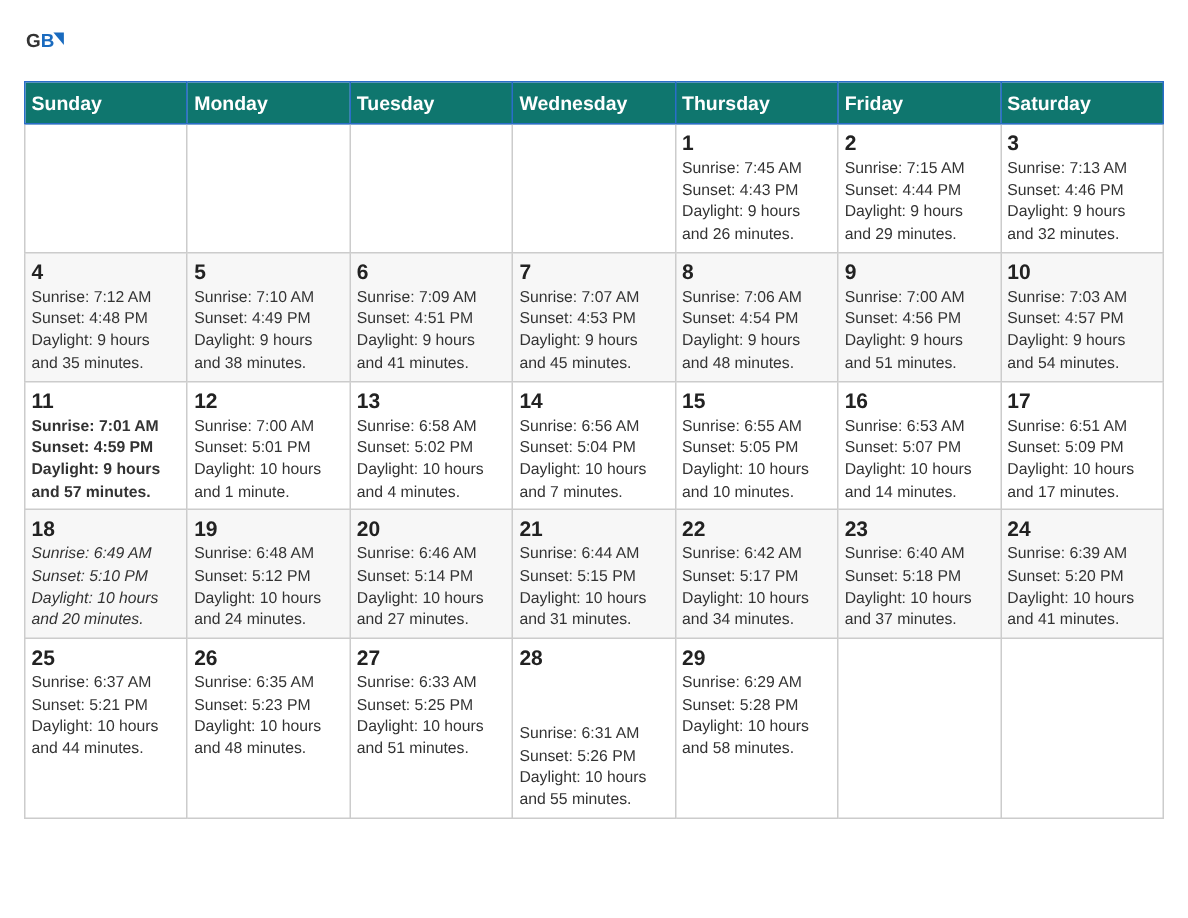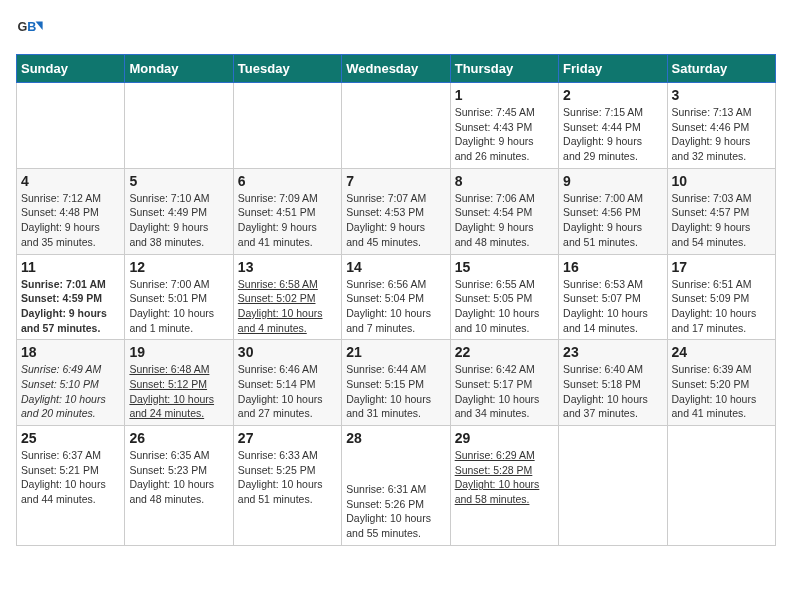--- a/index.html
+++ b/index.html
@@ -207,21 +207,21 @@
         </td>
         <td>
           <span class="day-number">12</span>
           <div class="day-info" style="white-space: pre-line;">Sunrise: 7:00 AM
 Sunset: 5:01 PM
 Daylight: 10 hours
 and 1 minute.</div>
         </td>
         <td>
           <span class="day-number">13</span>
-          <div class="day-info" style="white-space: pre-line; text-decoration: underline;">Sunrise: 6:58 AM
+          <div class="day-info" style="white-space: pre-line;">Sunrise: 6:58 AM
 Sunset: 5:02 PM
 Daylight: 10 hours
 and 4 minutes.</div>
         </td>
         <td>
           <span class="day-number">14</span>
           <div class="day-info" style="white-space: pre-line;">Sunrise: 6:56 AM
 Sunset: 5:04 PM
 Daylight: 10 hours
 and 7 minutes.</div>
@@ -251,27 +251,27 @@
       <tr>
         <td>
           <span class="day-number">18</span>
           <div class="day-info" style="white-space: pre-line; font-style: italic;">Sunrise: 6:49 AM
 Sunset: 5:10 PM
 Daylight: 10 hours
 and 20 minutes.</div>
         </td>
         <td>
           <span class="day-number">19</span>
-          <div class="day-info" style="white-space: pre-line; text-decoration: underline;">Sunrise: 6:48 AM
+          <div class="day-info" style="white-space: pre-line;">Sunrise: 6:48 AM
 Sunset: 5:12 PM
 Daylight: 10 hours
 and 24 minutes.</div>
         </td>
         <td>
-          <span class="day-number">30</span>
+          <span class="day-number">20</span>
           <div class="day-info" style="white-space: pre-line;">Sunrise: 6:46 AM
 Sunset: 5:14 PM
 Daylight: 10 hours
 and 27 minutes.</div>
         </td>
         <td>
           <span class="day-number">21</span>
           <div class="day-info" style="white-space: pre-line;">Sunrise: 6:44 AM
 Sunset: 5:15 PM
 Daylight: 10 hours
@@ -323,21 +323,21 @@
         </td>
         <td>
           <span class="day-number">28</span>
           <div class="day-info" style="white-space: pre-line; margin-top: 36px;">Sunrise: 6:31 AM
 Sunset: 5:26 PM
 Daylight: 10 hours
 and 55 minutes.</div>
         </td>
         <td>
           <span class="day-number">29</span>
-          <div class="day-info" style="white-space: pre-line; text-decoration: underline;">Sunrise: 6:29 AM
+          <div class="day-info" style="white-space: pre-line;">Sunrise: 6:29 AM
 Sunset: 5:28 PM
 Daylight: 10 hours
 and 58 minutes.</div>
         </td>
         <td class="empty-cell"></td>
         <td class="empty-cell"></td>
       </tr>
     </tbody>
 </table>
 

